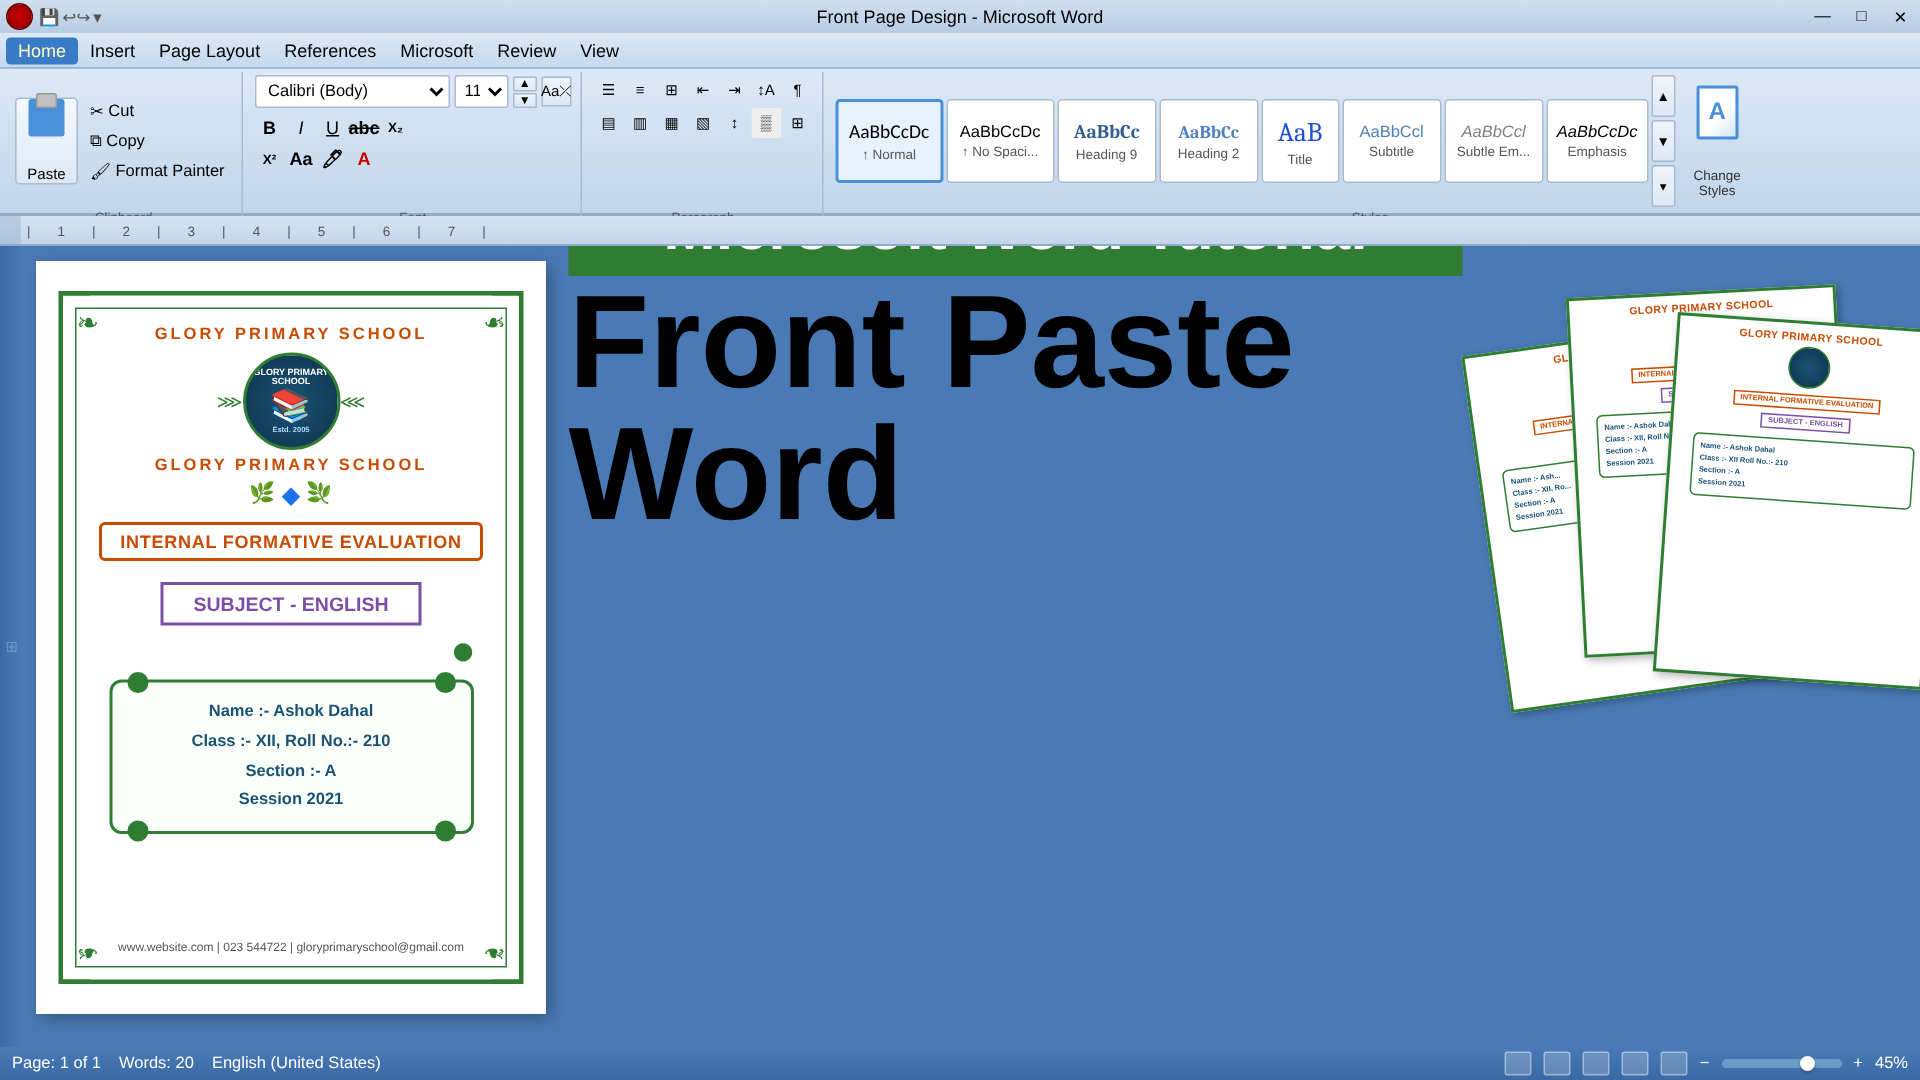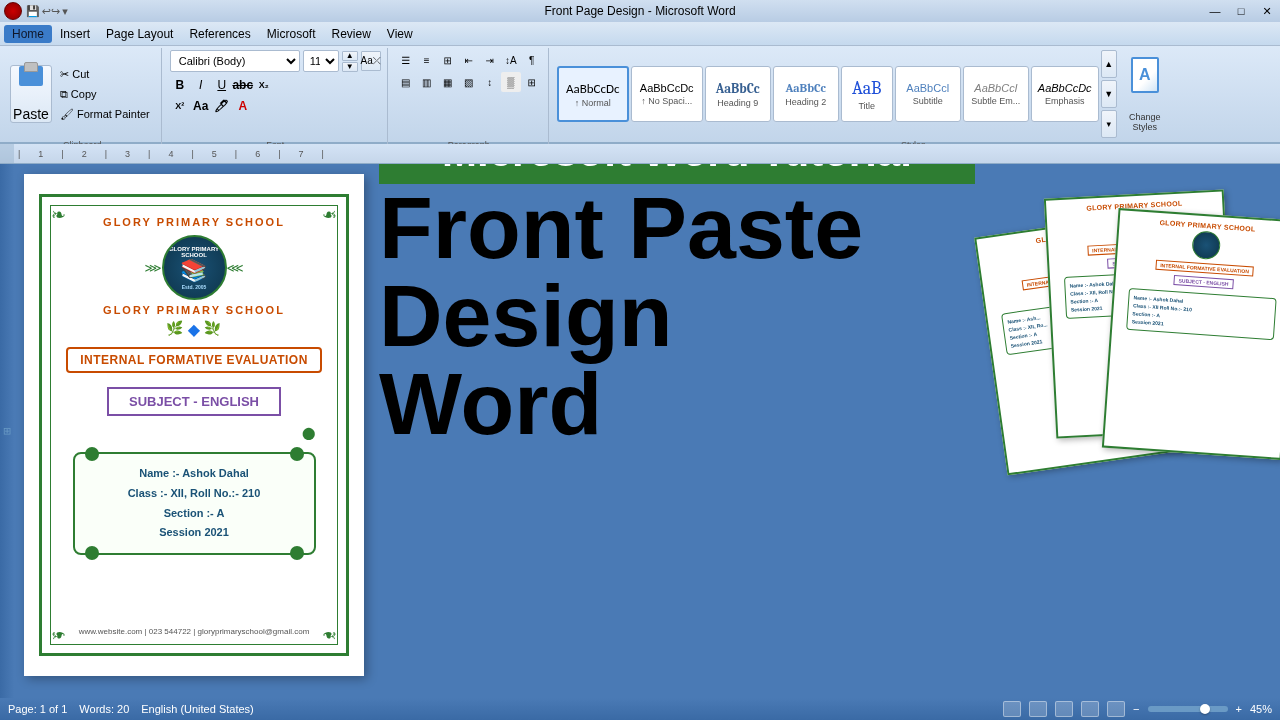--- a/index.html
+++ b/index.html
@@ -61,21 +61,21 @@
       padding: 0 4px;
       border-bottom: 1px solid #aabbd0;
     }
     .menu-item {
       padding: 2px 8px;
       font-size: 12px;
       cursor: pointer;
       border-radius: 3px;
       color: #000;
     }
-    .menu-item:hover, .menu-item.active { background: #4a90d9; color: #0f172a; }
+    .menu-item:hover, .menu-item.active { background: #4a90d9; color: #fef9c3; }
     .menu-item.active { background: #3a7bc8; }
 
     
     .ribbon {
       height: 98px;
       background: linear-gradient(to bottom, #dce9f8, #c2d5ea);
       border-bottom: 2px solid #8facc8;
       display: flex;
       flex-direction: column;
     }
@@ -674,21 +674,21 @@
   <div class="menu-item">View</div>
 </div>
 
 <div class="ribbon">
   <div class="ribbon-content">
 
     <div class="ribbon-group">
       <div class="ribbon-group-content">
         <div class="clipboard-big-btn">
           <div class="paste-icon"></div>
-          <span style="font-size:14px;margin-top:18px;">Paste</span>
+          <span style="font-size:10px;margin-top:18px;">Paste</span>
         </div>
         <div class="small-btns-col">
           <button class="small-ribbon-btn">
             <span>✂</span>
             <span>Cut</span>
           </button>
           <button class="small-ribbon-btn">
             <span>⧉</span>
             <span>Copy</span>
           </button>
@@ -897,21 +897,20 @@
 
           <div style="flex:1;"></div>
           <div class="doc-footer">www.website.com | 023 544722 | gloryprimaryschool@gmail.com</div>
         </div>
       </div>
     </div>
 
     <div class="overlay-area">
       <div class="big-title">
         <div>Front Paste</div>
-        <div>Design</div>
         <div>Word</div>
       </div>
 
       <div class="tutorial-banner">
         <div class="tutorial-text">Microsoft Word Tutorial</div>
       </div>
     </div>
 
     <div class="stacked-pages">
       <div class="mini-page mini-page-1">

